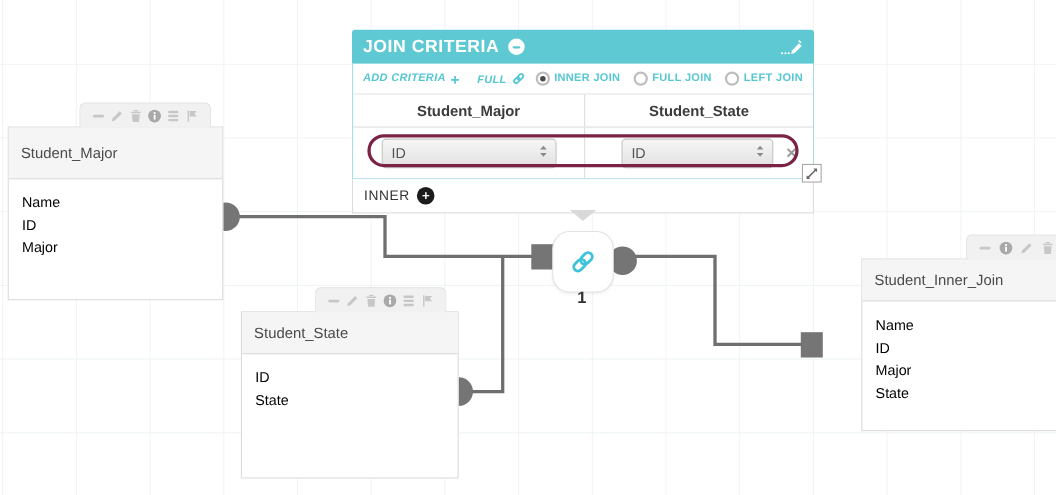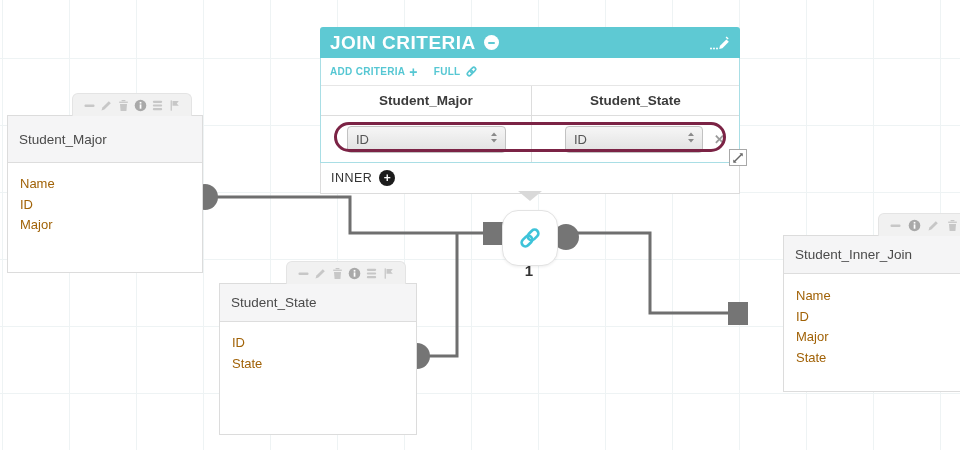--- a/index.html
+++ b/index.html
@@ -26,36 +26,36 @@
 
   
   .table-card{position:absolute;background:#fff;border:1px solid #dcdcdc;z-index:3;box-sizing:border-box;}
   .table-tab{position:absolute;top:-23px;right:10px;height:23px;background:#f1f1f1;
     border:1px solid #e4e4e4;border-bottom:none;border-radius:6px 6px 0 0;
     display:flex;align-items:center;gap:4px;padding:0 10px;box-sizing:border-box;}
   .ticon{display:inline-flex;width:13px;height:13px;align-items:center;justify-content:center;}
   .ticon svg{display:block;}
   .table-header{background:#f5f5f6;border-bottom:1px solid #ddd;display:flex;align-items:center;
     padding-left:11px;font-size:13.5px;color:#4a4a4a;box-sizing:border-box;}
-  .table-body{padding:11px 4px 0 12px;font-size:13px;color:#a16207;}
+  .table-body{padding:11px 4px 0 12px;font-size:13px;color:#000000;}
   .field{line-height:20.5px;}
 
   
   .join-panel{position:absolute;left:320px;top:27px;width:420px;z-index:6;}
   .jp-header{height:31px;background:#5ec9d3;border-radius:3px 3px 0 0;display:flex;align-items:center;
     padding:0 10px;box-sizing:border-box;color:#fff;}
-  .jp-title{font-size:19px;font-weight:600;letter-spacing:.5px;}
+  .jp-title{font-size:16px;font-weight:600;letter-spacing:.5px;}
   .minus-circle{width:15px;height:15px;border-radius:50%;background:#fff;margin-left:8px;
     display:flex;align-items:center;justify-content:center;}
   .minus-circle i{display:block;width:7px;height:2px;background:#5ec9d3;border-radius:1px;}
   .jp-edit{margin-left:auto;display:flex;align-items:flex-end;}
   .jp-main{background:#fff;border:1px solid #a9dee5;border-top:none;box-sizing:border-box;}
   .jp-toolbar{height:27px;display:flex;align-items:center;padding:0 9px;border-bottom:1px solid #e6e6e6;
     color:#56c7d3;font-size:10px;font-weight:bold;letter-spacing:.3px;}
-  .tb-item{display:flex;align-items:center;gap:4px;cursor:pointer;}
+  .tb-item{display:flex;align-items:flex-end;gap:4px;cursor:pointer;font-style:italic;}
   .tb-plus{font-size:14px;font-weight:900;line-height:10px;}
   .tb-gap{width:16px;}
   .radio-group{margin-left:auto;display:flex;align-items:center;gap:12px;}
   .radio-item{display:flex;align-items:center;gap:4px;}
   .radio{width:13px;height:13px;border-radius:50%;border:2px solid #bdbdbd;box-sizing:border-box;
     display:flex;align-items:center;justify-content:center;background:#fff;}
   .radio.sel i{display:block;width:5px;height:5px;border-radius:50%;background:#4b4b4b;}
   .jp-cols{display:flex;height:29px;border-bottom:1px solid #ddd;}
   .jp-col{flex:0 0 210px;display:flex;align-items:center;justify-content:center;
     font-size:13.5px;font-weight:bold;color:#3b3b3b;box-sizing:border-box;}
@@ -275,20 +275,40 @@
           <span>FULL</span>
           <span class="ticon">
             <svg width="13" height="13" viewBox="0 0 24 24" fill="none" stroke="#56c7d3" stroke-width="3">
               <g transform="rotate(-45 12 12)">
                 <rect x="2.5" y="8.5" width="11" height="7" rx="3.5"></rect>
                 <rect x="10.5" y="8.5" width="11" height="7" rx="3.5"></rect>
               </g>
             </svg>
           </span>
         </span>
+        <span class="radio-group">
+          <span class="radio-item">
+            <span class="radio sel">
+                <i></i>
+              </span>
+            <span>INNER JOIN</span>
+          </span>
+          <span class="radio-item">
+            <span class="radio">
+                <i></i>
+              </span>
+            <span>FULL JOIN</span>
+          </span>
+          <span class="radio-item">
+            <span class="radio">
+                <i></i>
+              </span>
+            <span>LEFT JOIN</span>
+          </span>
+        </span>
       </div>
 
       <div class="jp-cols">
         <div class="jp-col">Student_Major</div>
         <div class="jp-col right">Student_State</div>
       </div>
 
       <div class="jp-criteria">
         <div class="crit-half">
           <div class="jselect left">

